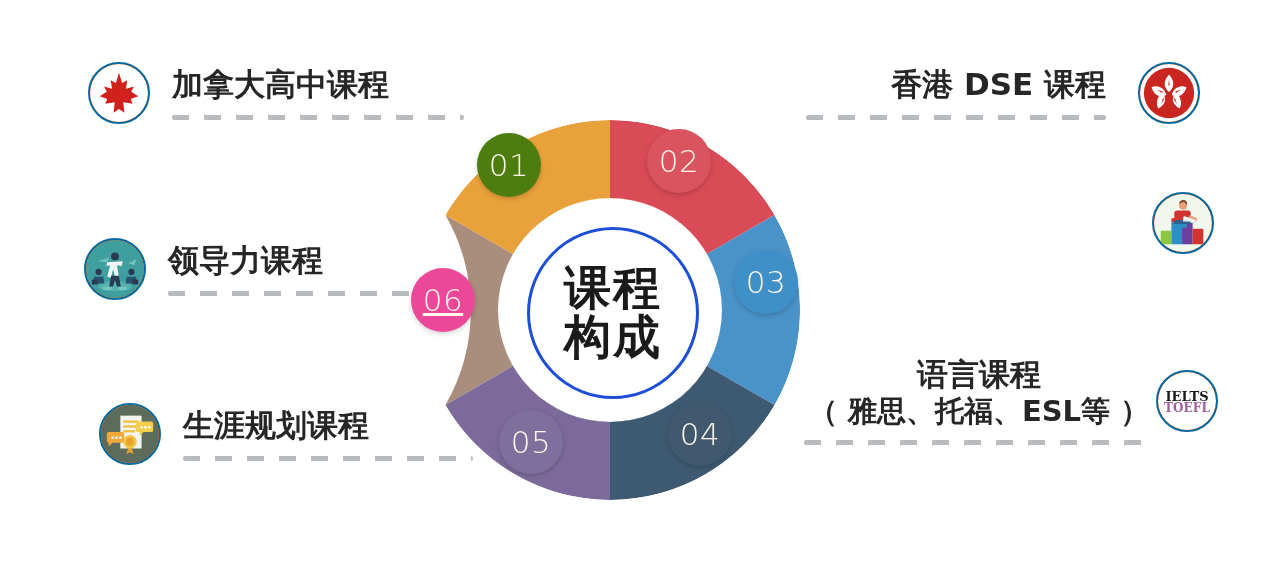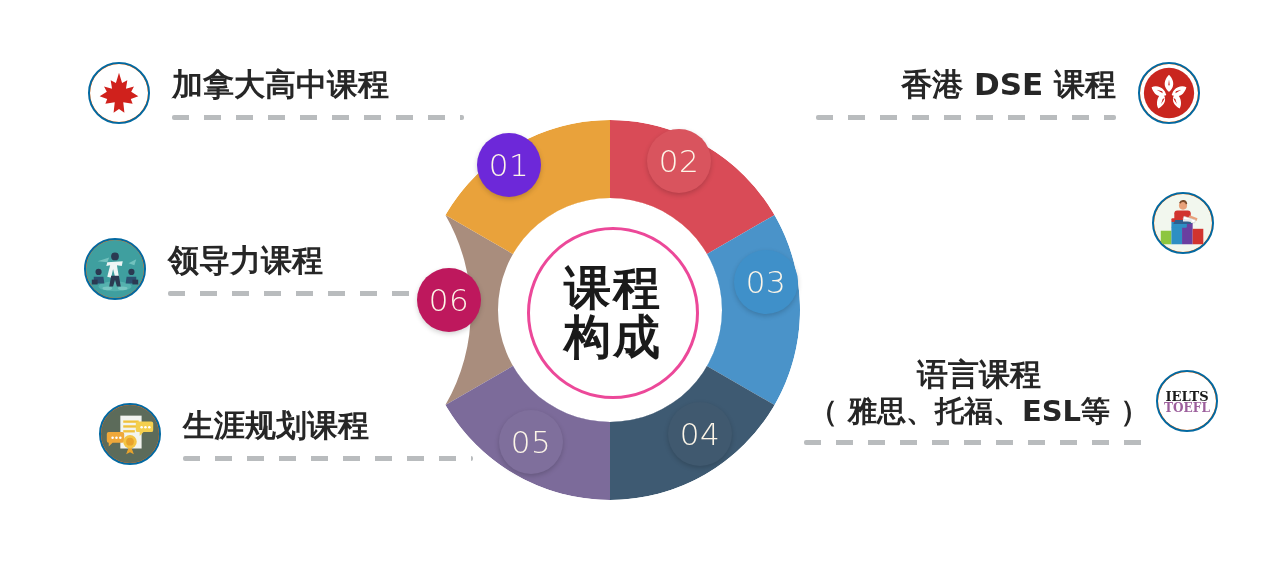--- a/index.html
+++ b/index.html
@@ -28,21 +28,21 @@
     font-family:"DejaVu Sans","Liberation Sans",sans-serif;
     font-weight:300;
   }
 
   
   #center-circle{
     position:absolute;
     left:527px;top:227px;
     width:166px;height:166px;
     border-radius:50%;
-    border:3px solid #ec4899;
+    border:3px solid #1d4ed8;
     background:#fff;
     display:flex;flex-direction:column;
     align-items:center;justify-content:center;
     line-height:1.04;
   }
   #center-circle .cl{
     font-size:47px;font-weight:bold;color:#1a1a1a;
     letter-spacing:2px;
     font-family:"DejaVu Sans","Liberation Sans",sans-serif;
   }
@@ -116,26 +116,26 @@
           <path d="M220,220 L317,276 A112,112 0 0,1 220,332 Z" fill="#7d8da0"></path>
         </g>
 
         <g>
           <path d="M220,220 L220,410 A190,190 0 0,1 55.4,315 Z" fill="#7c6b9a"></path>
           <path d="M220,220 L220,332 A112,112 0 0,1 123,276 Z" fill="#9e93b8"></path>
         </g>
       </g>
     </svg>
 
-    <div class="num-badge" style="left:87px;top:43px;background:#6d28d9;">01</div>
+    <div class="num-badge" style="left:87px;top:43px;background:#4d7c0f;">01</div>
     <div class="num-badge" style="left:257px;top:39px;background:#d9545e;">02</div>
     <div class="num-badge" style="left:344px;top:160px;background:#3f90c9;">03</div>
     <div class="num-badge" style="left:278px;top:312px;background:#40596f;">04</div>
     <div class="num-badge" style="left:109px;top:320px;background:#7f6f9c;">05</div>
-    <div class="num-badge" style="left:27px;top:178px;background:#be185d;">06</div>
+    <div class="num-badge" style="left:21px;top:178px;background:#ec4899;text-decoration:underline;">06</div>
 
     <div id="center-circle" style="left:137px;top:137px;">
       <div class="cl">课程</div>
       <div class="cl">构成</div>
     </div>
   </div>
 
   <div class="label-block" style="left:88px;top:62px;">
     <div class="label-row">
       <div class="icon-badge">
@@ -209,21 +209,21 @@
       </div>
       <div style="margin-left:22px;">
         <div class="ltext">生涯规划课程</div>
         <div class="dash" style="width:290px;"></div>
       </div>
     </div>
   </div>
 
   <div class="label-block" style="right:80px;top:62px;">
     <div class="label-row right">
-      <div style="margin-right:22px;text-align:right;">
+      <div style="margin-right:32px;text-align:right;">
         <div class="ltext">香港 DSE 课程</div>
         <div class="dash" style="width:300px;"></div>
       </div>
       <div class="icon-badge">
         <svg viewBox="0 0 60 60">
           <circle cx="30" cy="30" r="30" fill="#ffffff"></circle>
           <circle cx="30" cy="30" r="26" fill="#c9261f"></circle>
           <g fill="#ffffff">
             <path d="M30 11 c4 4 5.5 9 3.6 13.2 c-1 2.2 -2.6 3.6 -3.6 4.6 c-1 -1 -2.6 -2.4 -3.6 -4.6 C24.5 20 26 15 30 11 z"></path>
             <path d="M48 24 c-1.5 5.4 -5 9.2 -9.6 9.3 c-2.4 .05 -4.3 -.8 -5.6 -1.3 c.5 -1.3 1 -3.3 2.6 -5.1 C38.7 23.2 43.7 22.2 48 24 z"></path>

